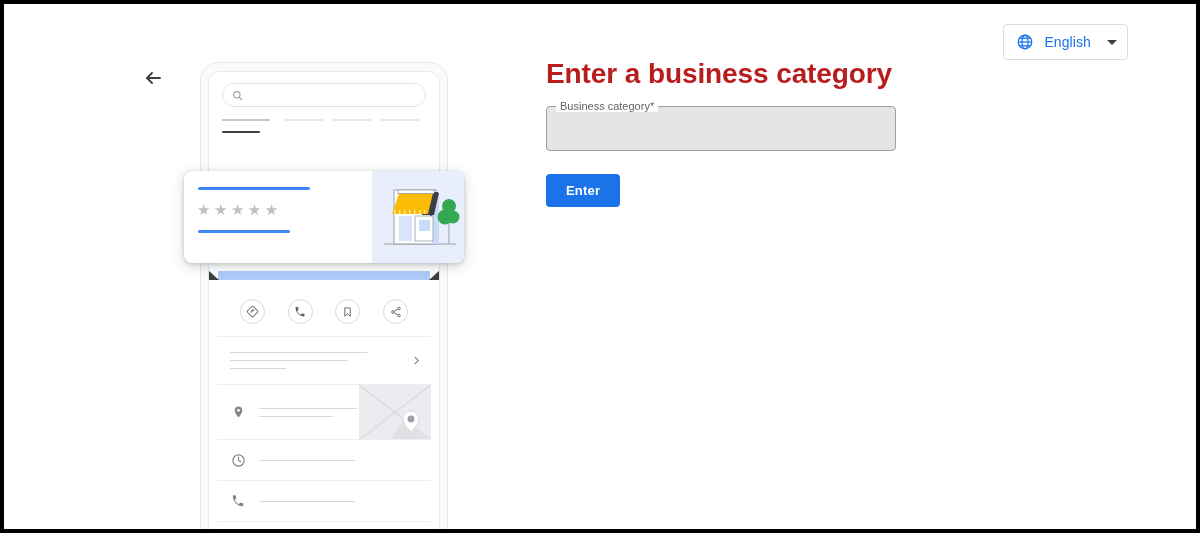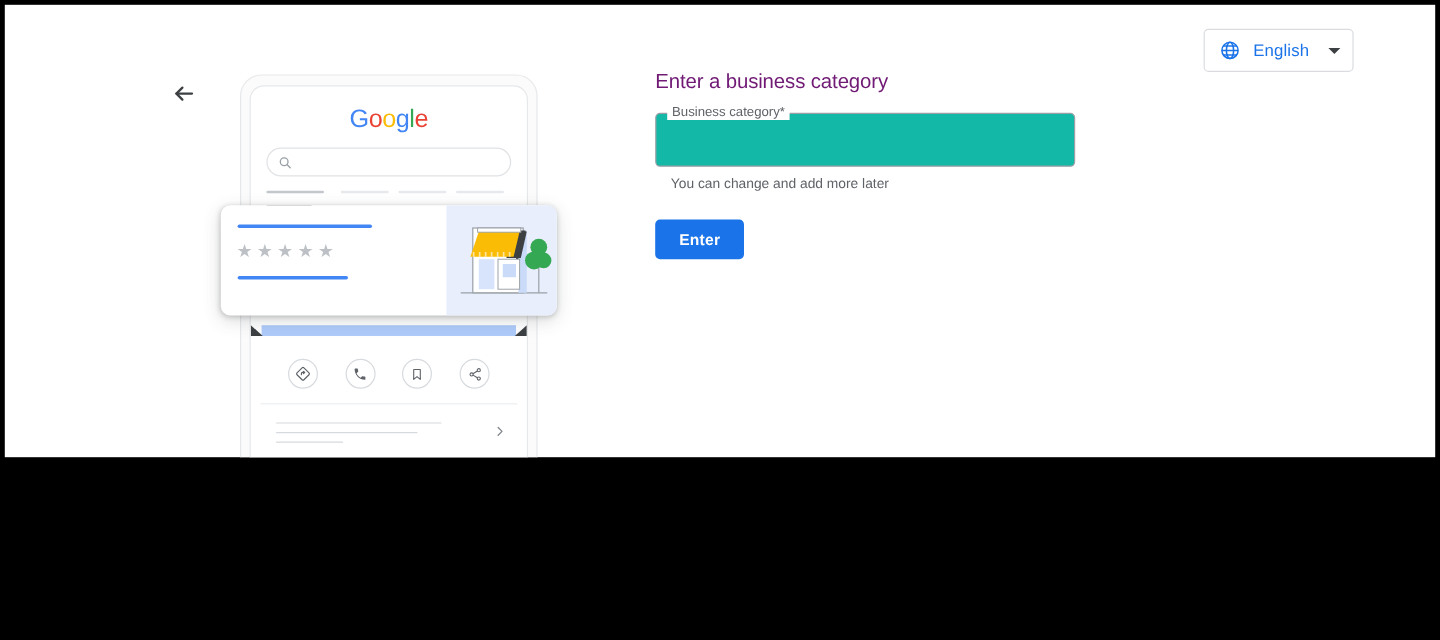--- a/index.html
+++ b/index.html
@@ -7,21 +7,21 @@
   html, body {
     margin: 0; padding: 0;
     width: 1200px; height: 533px;
     background: #000;
     font-family: "Liberation Sans", sans-serif;
     overflow: hidden;
   }
   #viewport {
     position: absolute;
     left: 4px; top: 4px;
-    width: 1192px; height: 377px;
+    width: 1192px; height: 525px;
     background: #ffffff;
     overflow: hidden;
   }
 
   
   .lang-selector {
     position: absolute;
     right: 68px; top: 20px;
     display: flex; align-items: center;
     gap: 10px;
@@ -55,23 +55,23 @@
     cursor: pointer;
   }
 
   
   .content {
     position: absolute;
     left: 542px; top: 54px;
     width: 420px;
   }
   .page-title {
-    font-size: 17px;
-    font-weight: 400;
-    color: #701a75;
+    font-size: 28px;
+    font-weight: 700;
+    color: #b91c1c;
     margin: 0 0 16px 0;
     letter-spacing: -0.1px;
   }
   .page-desc {
     font-size: 13.5px;
     line-height: 19px;
     color: #5f6368;
     margin: 0 0 27px 0;
     max-width: 330px;
   }
@@ -79,21 +79,21 @@
   
   .field-wrap { position: relative; width: 350px; }
   .field-box {
     position: relative;
     height: 45px;
     border: 1px solid #9aa0a6;
     border-radius: 4px;
     display: flex;
     align-items: flex-start;
     padding: 0 13px;
-    background: #14b8a6;
+    background: #e5e5e5;
   }
   .field-legend {
     position: absolute;
     left: 9px; top: -7px;
     background: #fff;
     padding: 0 4px;
     font-size: 11px;
     color: #5f6368;
     line-height: 12px;
     white-space: nowrap;
@@ -323,33 +323,29 @@
     </svg>
   </div>
 
   <div class="content">
     <h1 class="page-title">Enter a business category</h1>
 
     <div class="field-wrap">
       <div class="field-box">
         <span class="field-legend">Business category*</span>
       </div>
-      <div class="field-help">You can change and add more later</div>
     </div>
 
     <button class="next-button">Enter</button>
   </div>
 
   <div class="phone">
     <div class="phone-outer"></div>
     <div class="phone-screen">
 
-      <div class="google-wordmark">
-        <span class="g-b">G</span><span class="g-r">o</span><span class="g-y">o</span><span class="g-b">g</span><span class="g-g">l</span><span class="g-r">e</span>
-      </div>
 
       <div class="search-bar">
         <svg width="11" height="11" viewBox="0 0 24 24" fill="none" stroke="#9aa0a6" stroke-width="2.4">
           <circle cx="10.5" cy="10.5" r="7"></circle>
           <line x1="16" y1="16" x2="21.5" y2="21.5" stroke-linecap="round"></line>
         </svg>
       </div>
 
       <div class="tabs-row">
         <div class="tab-line" style="left:0; width:48px; background:#c3c7cb;"></div>

